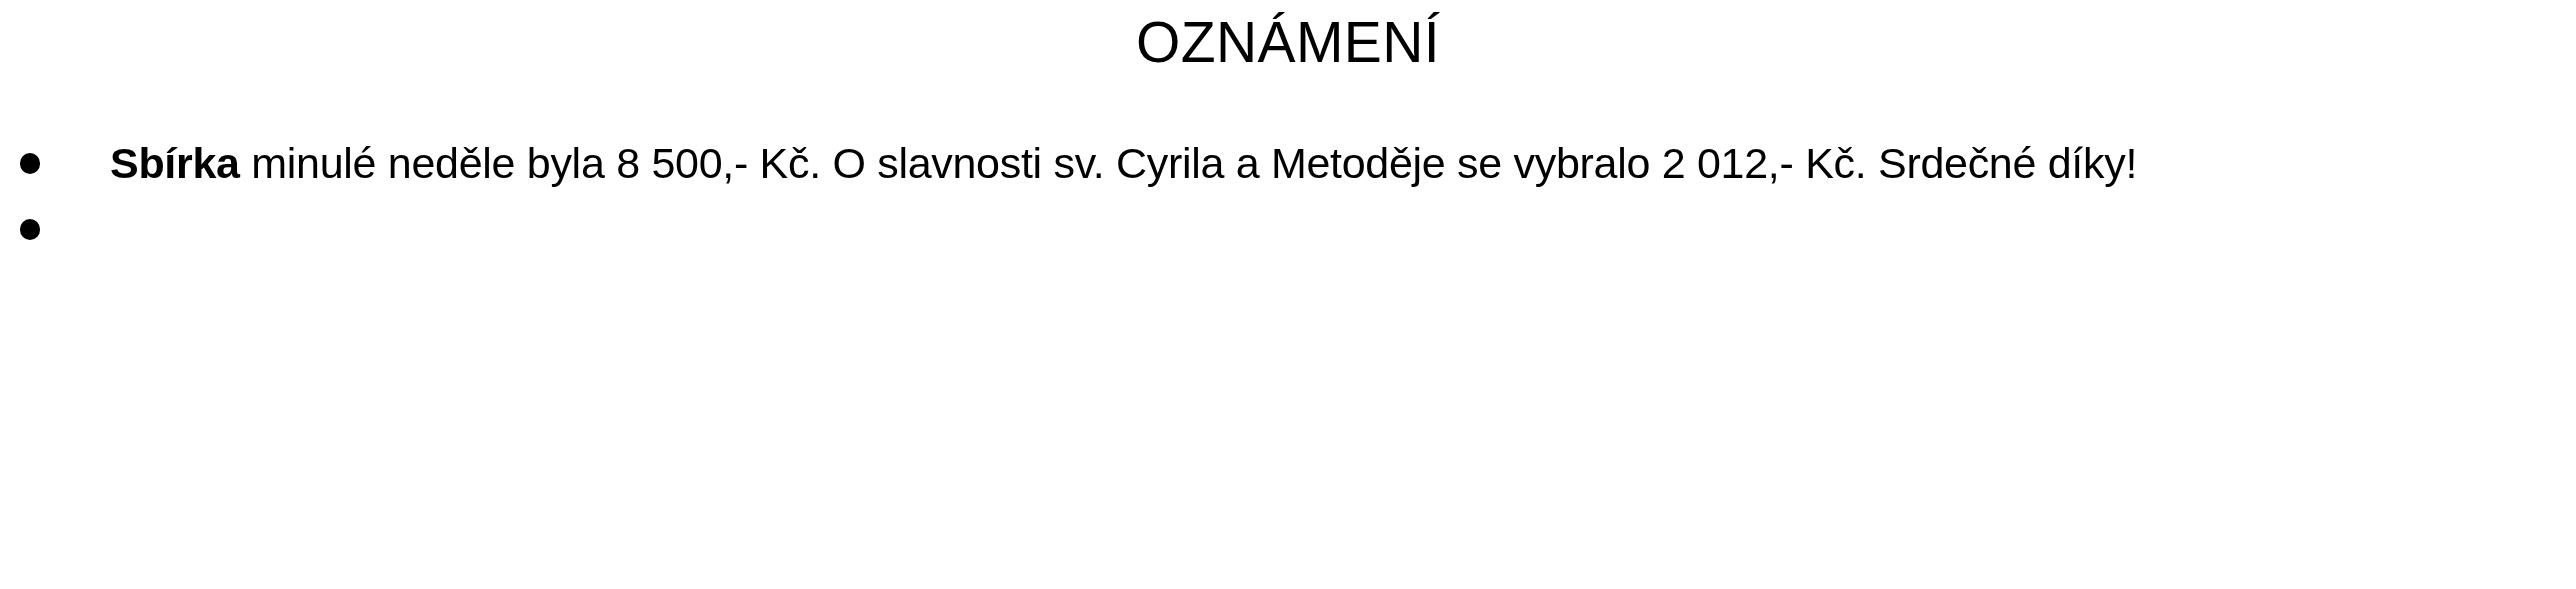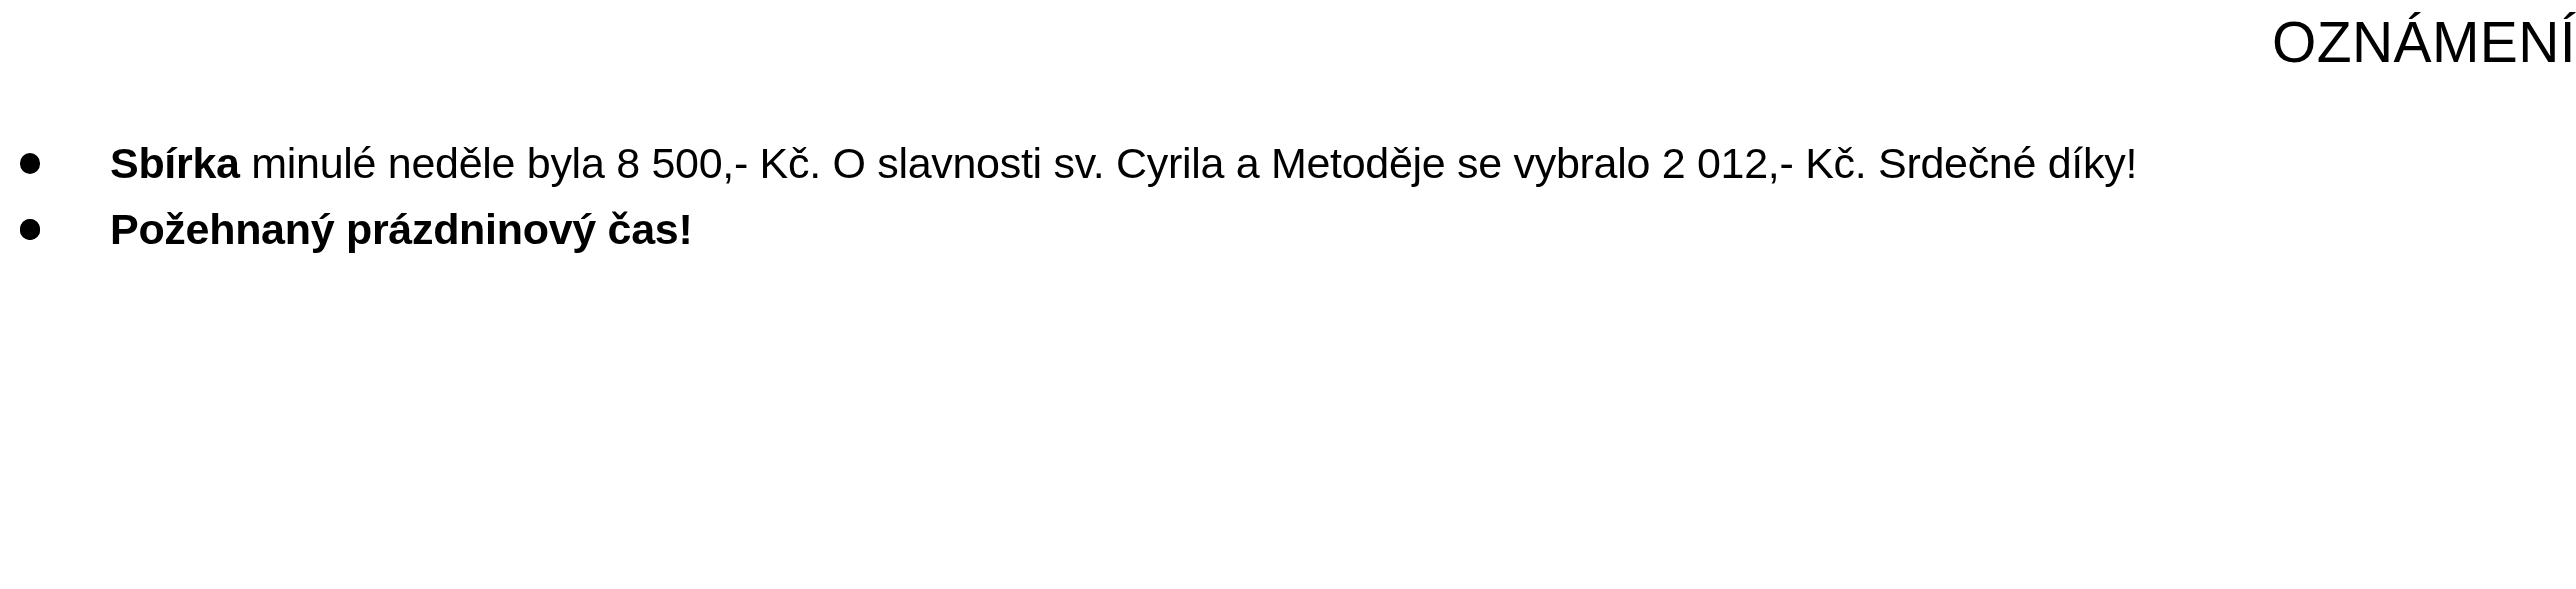--- a/index.html
+++ b/index.html
@@ -11,21 +11,21 @@
     color: #000000;
     font-family: "Liberation Sans", sans-serif;
   }
   .doc { width: 100%; height: 100%; }
   .title {
     margin: 0;
     padding-top: 7.1px;
     font-size: 57px;
     font-weight: 400;
     line-height: 71px;
-    text-align: right;
+    text-align: center;
     letter-spacing: 0.4px;
   }
   .list {
     list-style: none;
     margin: 52px 0 0 0;
     padding: 0;
   }
   .bullet-item { position: relative; padding-left: 110px; }
   .marker {
     position: absolute;
@@ -54,21 +54,15 @@
         <span class="marker"></span>
         <div>
           <div class="line"><span class="b">Sbírka</span><span> minulé neděle byla 8 500,- Kč. O slavnosti sv. Cyrila a Metoděje se vybralo 2 012,- Kč. Srdečné díky!</span></div>
         </div>
       </li>
       <li class="bullet-item">
         <span class="marker"></span>
         <div>
         </div>
       </li>
-      <li class="bullet-item">
-        <span class="marker"></span>
-        <div>
-          <div class="line"><span class="b">Požehnaný prázdninový čas!</span></div>
-        </div>
-      </li>
     </ul>
 </main>
 
 
 </body></html>

